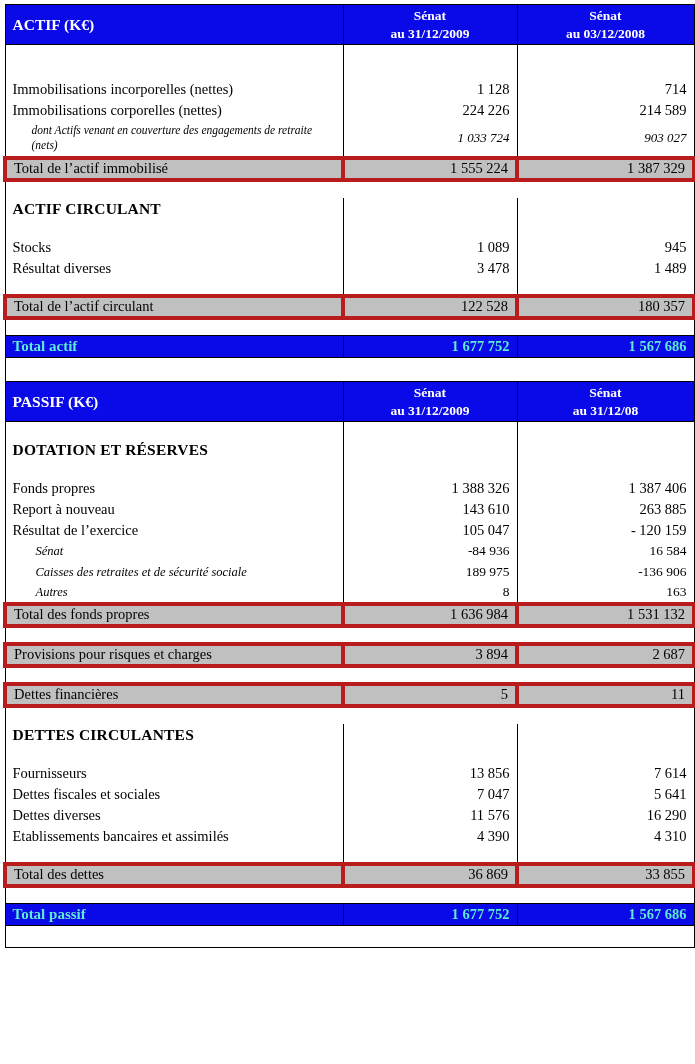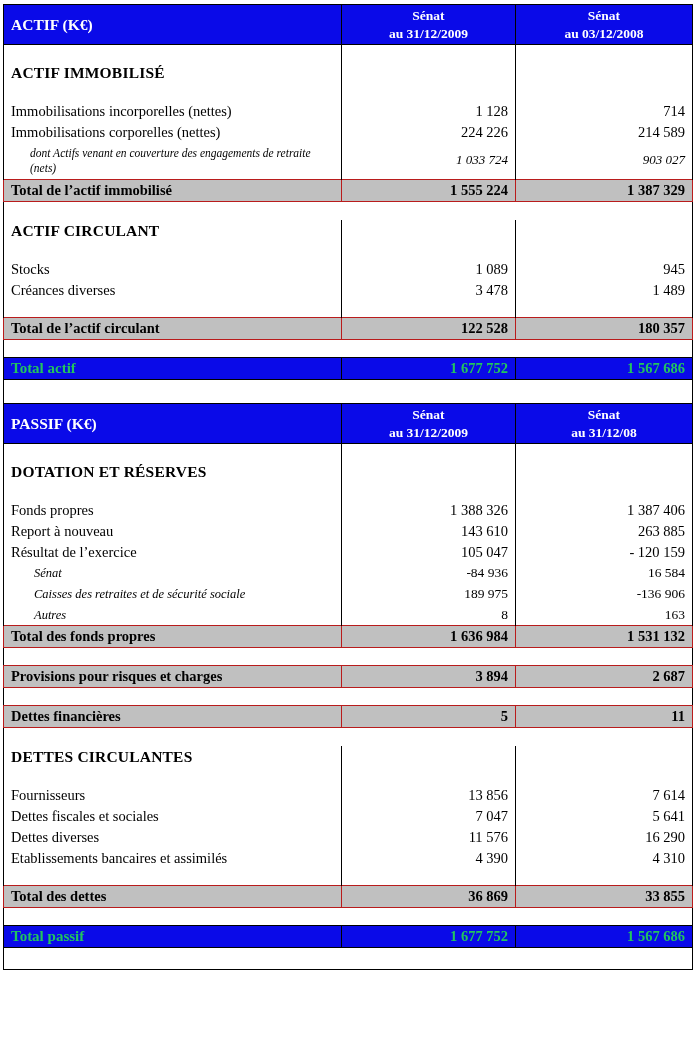--- a/index.html
+++ b/index.html
@@ -43,28 +43,28 @@
   }
   td.h-title { font-size: 15.5px; }
   td.h-col { text-align: center; font-size: 13.5px; line-height: 1.3; }
 
   
   tr.sec td.lbl { font-weight: bold; font-size: 15.5px; letter-spacing: 0.2px; }
 
   
   tr.total-g td {
     background: var(--gray, #c0c0c0);
-    font-weight: bold;
-    border: 1px solid #b91c1c;
+    font-weight: normal;
+    border: 4px solid #b91c1c;
   }
 
   
   tr.total-b td {
     background: var(--blue, #0a0ae8);
-    color: #22c55e;
+    color: #5eead4;
     font-weight: bold;
     border: 1px solid #000;
   }
   tr.total-b td.lbl { font-size: 15px; }
 
   
   tr.sub td.lbl { font-style: italic; font-size: 12.5px; padding-left: 30px; }
   tr.sub td.num { font-size: 13.5px; }
   tr.dont td.lbl { font-style: italic; font-size: 11.5px; padding-left: 26px; line-height: 1.3; }
   tr.dont td.num { font-style: italic; font-size: 13px; }
@@ -104,25 +104,20 @@
       <div>au 03/12/2008</div>
     </td>
   </tr>
 
   <tr class="content blank r17">
           <td class="lbl"></td>
           <td class="num"></td>
           <td class="num"></td>
         </tr>
 
-  <tr class="content sec r22">
-    <td class="lbl">ACTIF IMMOBILISÉ</td>
-    <td class="num"></td>
-    <td class="num"></td>
-  </tr>
 
   <tr class="content blank r17">
           <td class="lbl"></td>
           <td class="num"></td>
           <td class="num"></td>
         </tr>
 
   <tr class="content data r21">
     <td class="lbl">Immobilisations incorporelles (nettes)</td>
     <td class="num">1 128</td>
@@ -161,21 +156,21 @@
           <td class="num"></td>
           <td class="num"></td>
         </tr>
 
   <tr class="content data r21">
     <td class="lbl">Stocks</td>
     <td class="num">1 089</td>
     <td class="num">945</td>
   </tr>
   <tr class="content data r21">
-    <td class="lbl">Créances diverses</td>
+    <td class="lbl">Résultat diverses</td>
     <td class="num">3 478</td>
     <td class="num">1 489</td>
   </tr>
 
   <tr class="content blank r17">
           <td class="lbl"></td>
           <td class="num"></td>
           <td class="num"></td>
         </tr>
 

